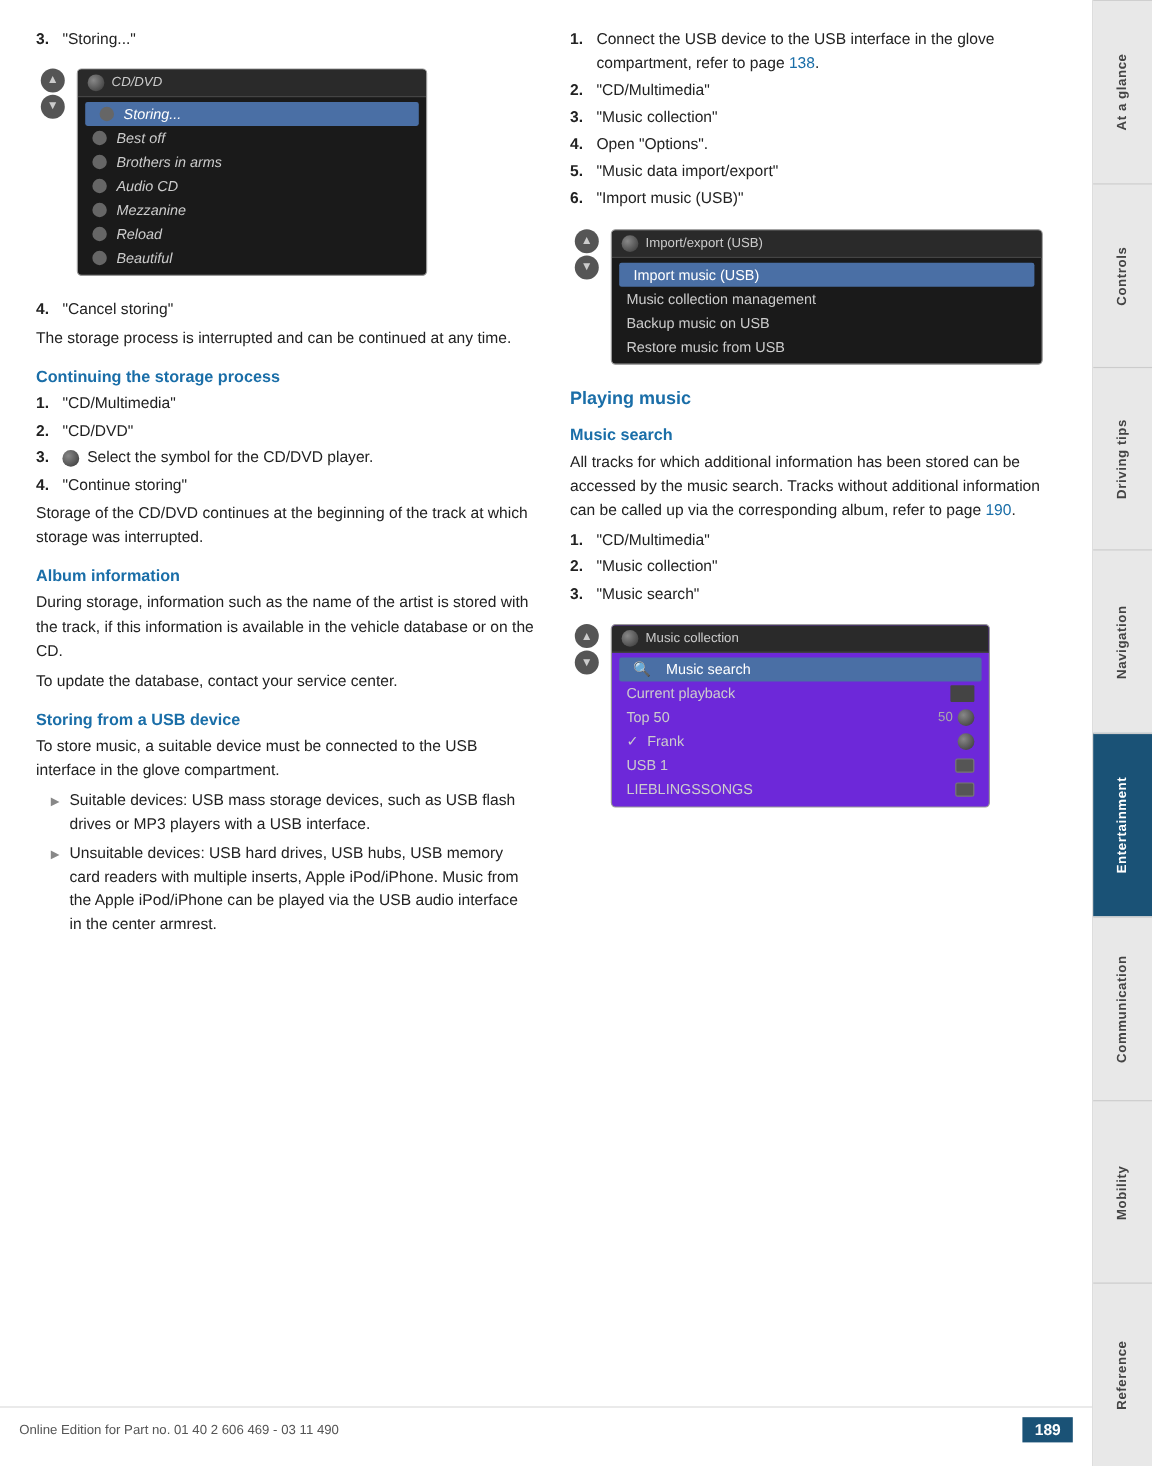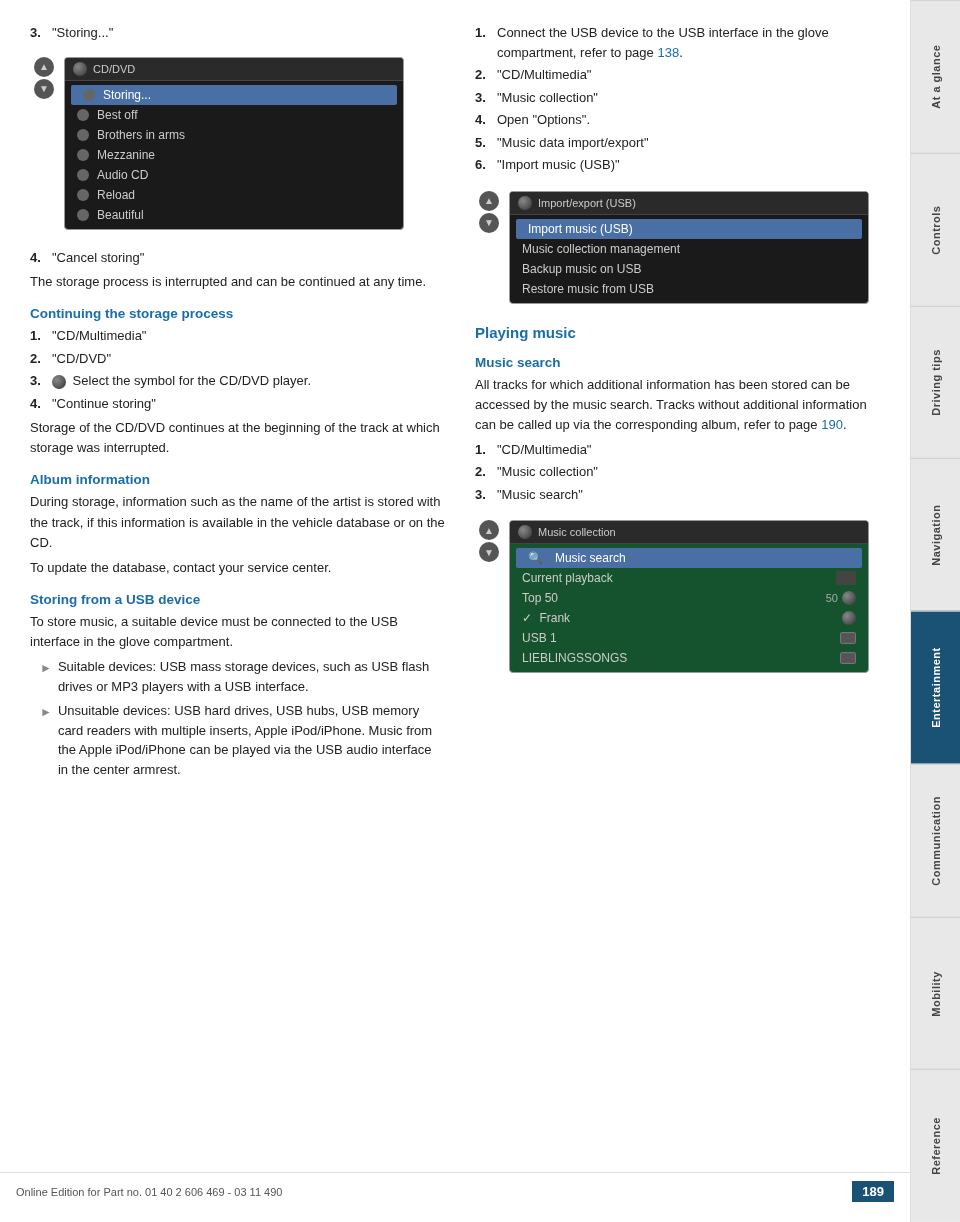--- a/index.html
+++ b/index.html
@@ -113,21 +113,22 @@
       flex-shrink: 0;
     }
 
     
     .screenshot-box {
       border: 1px solid #999;
       background: #1a1a1a;
       border-radius: 4px;
       margin: 8px 0 10px 0;
       overflow: hidden;
-      width: 340px;
+      width: 292px;
+      font-style: italic;
     }
 
     .screenshot-title-bar {
       background: #2a2a2a;
       color: #ccc;
       font-size: 11px;
       padding: 4px 8px;
       display: flex;
       align-items: center;
       gap: 6px;
@@ -179,25 +180,25 @@
       border-radius: 4px;
       margin: 8px 16px 10px 0;
       overflow: hidden;
       width: 360px;
       position: relative;
     }
 
     
     .screenshot-box-3 {
       border: 1px solid #999;
-      background: #14532d;
+      background: #6d28d9;
       border-radius: 4px;
       margin: 8px 0 10px 0;
       overflow: hidden;
-      width: 360px;
+      width: 316px;
       position: relative;
     }
 
     .link-text {
       color: #1a6ea8;
       text-decoration: none;
     }
 
     
     .page-footer {
@@ -301,25 +302,25 @@
             <div class="menu-item">
               <span class="item-icon"></span>
               <span>Best off</span>
             </div>
             <div class="menu-item">
               <span class="item-icon"></span>
               <span>Brothers in arms</span>
             </div>
             <div class="menu-item">
               <span class="item-icon"></span>
+              <span>Audio CD</span>
+            </div>
+            <div class="menu-item">
+              <span class="item-icon"></span>
               <span>Mezzanine</span>
-            </div>
-            <div class="menu-item">
-              <span class="item-icon"></span>
-              <span>Audio CD</span>
             </div>
             <div class="menu-item">
               <span class="item-icon"></span>
               <span>Reload</span>
             </div>
             <div class="menu-item">
               <span class="item-icon"></span>
               <span>Beautiful</span>
             </div>
           </div>

